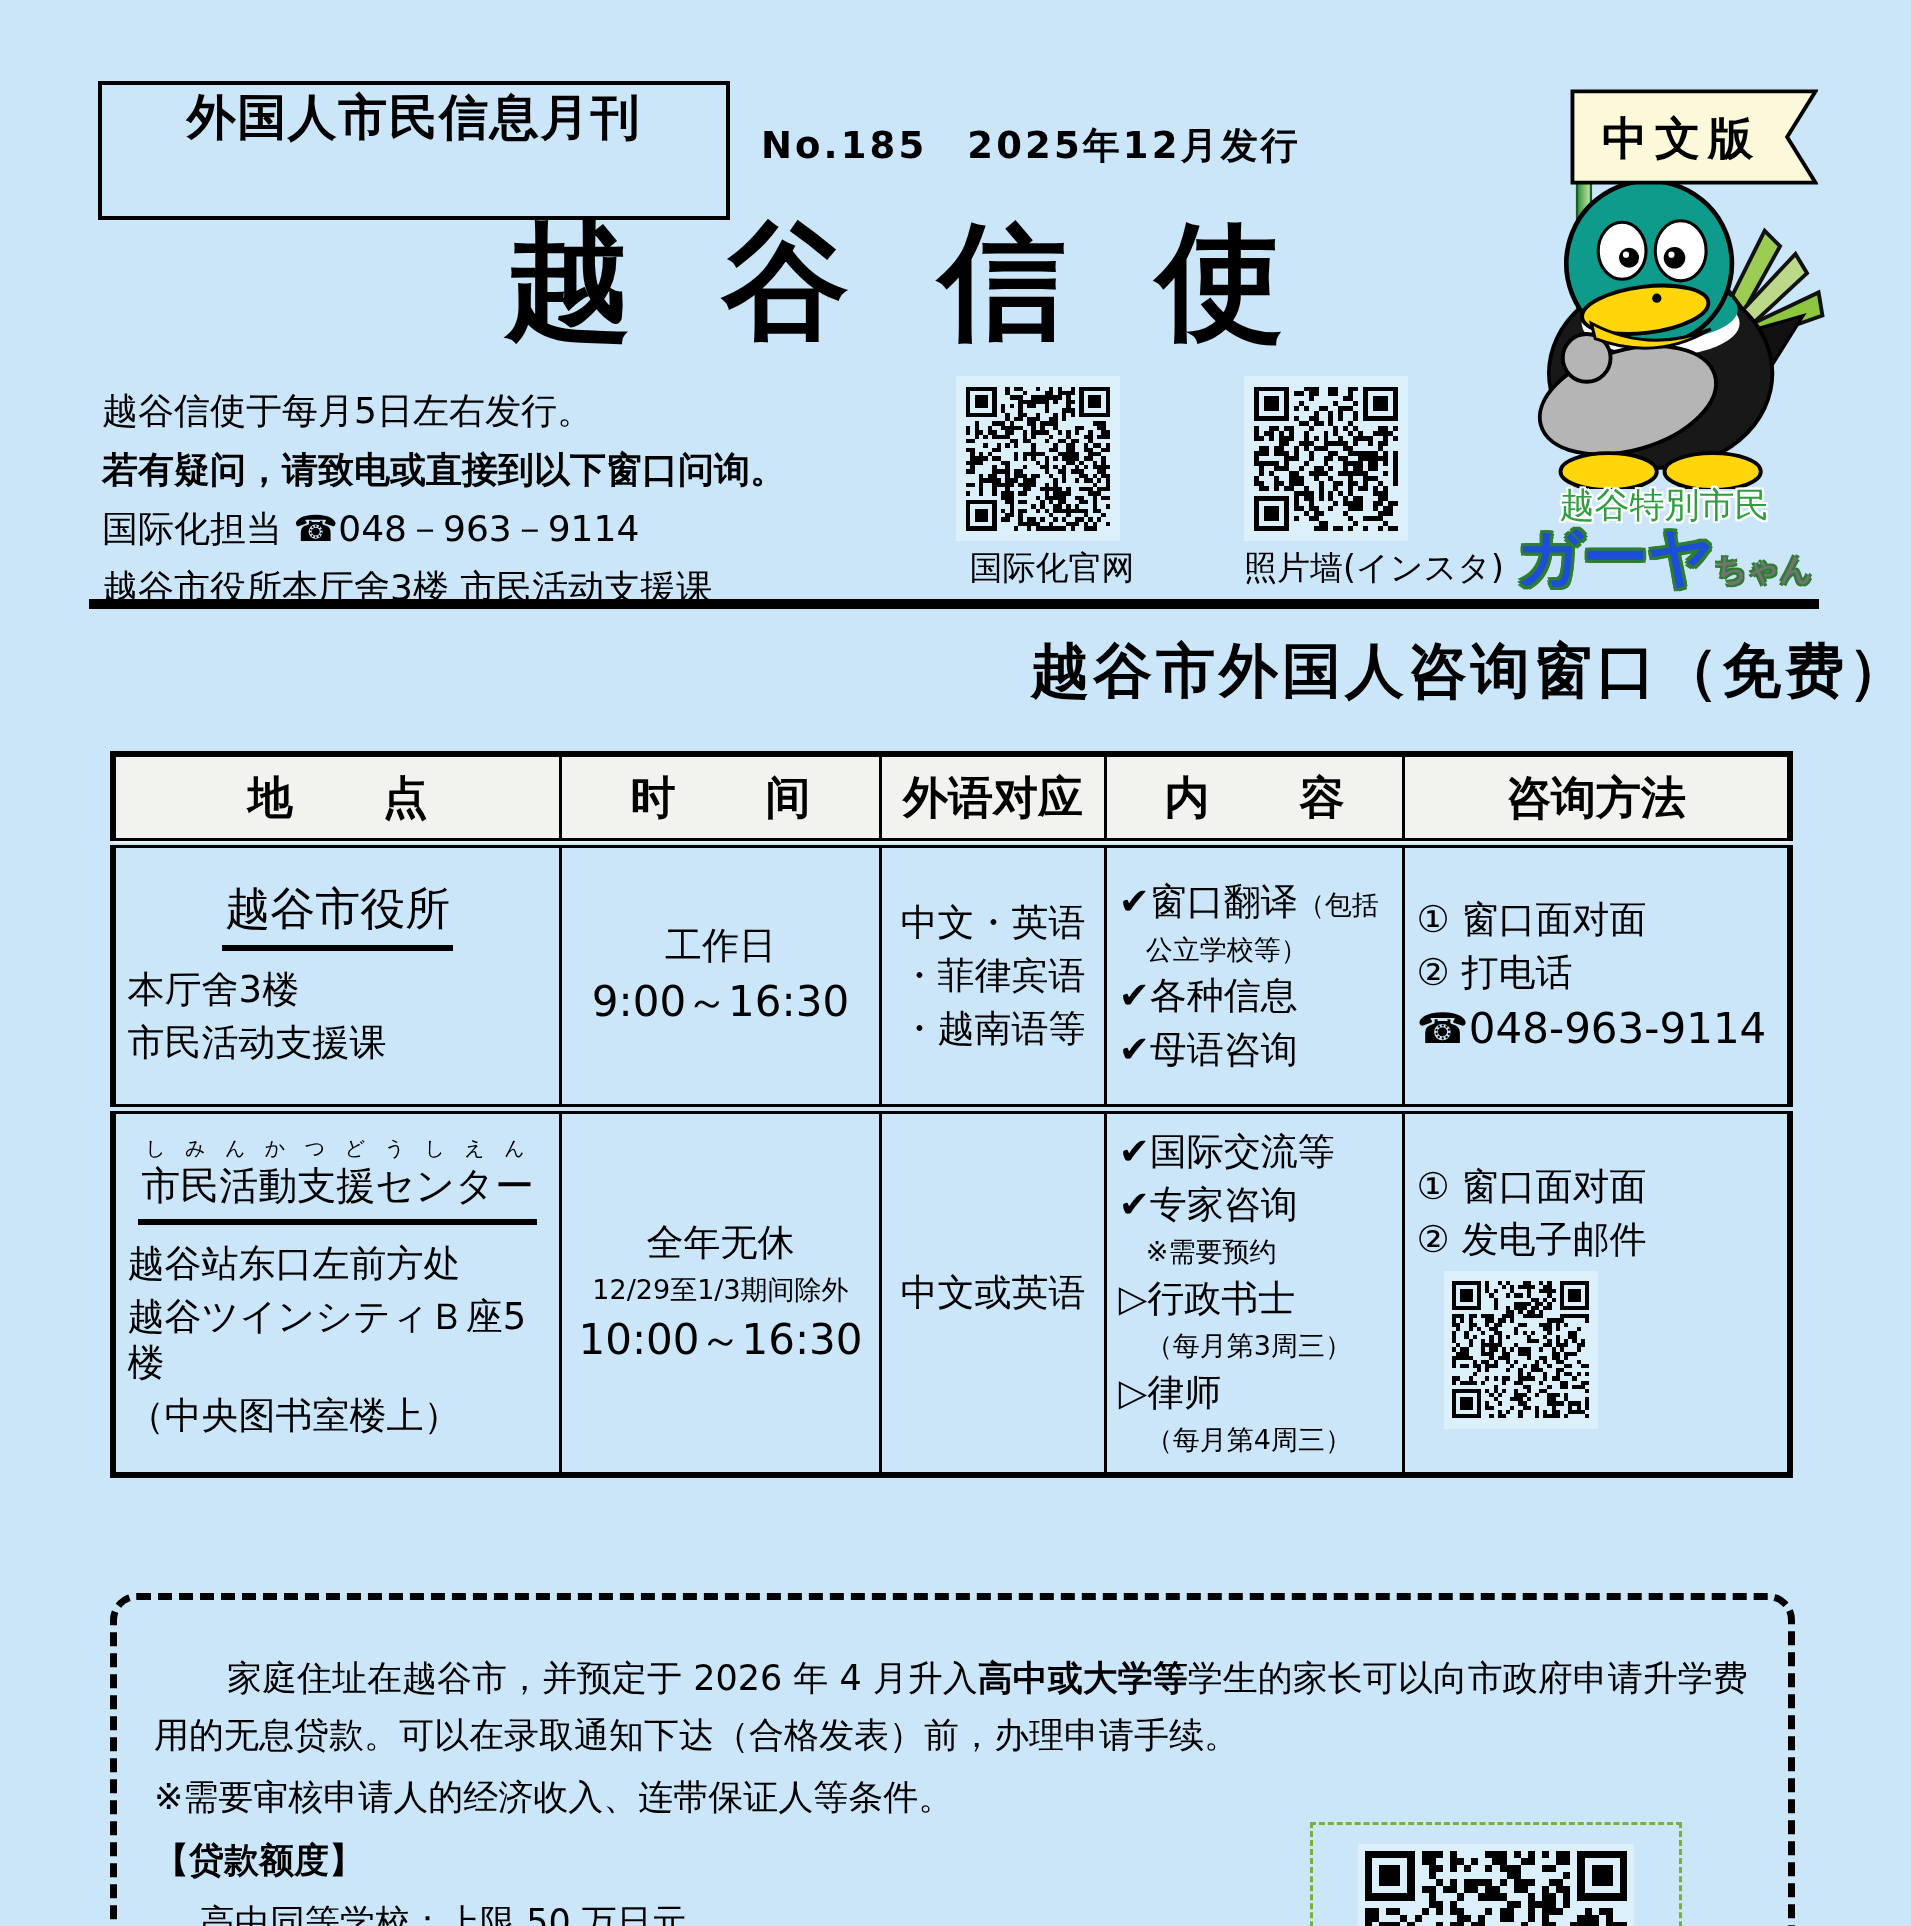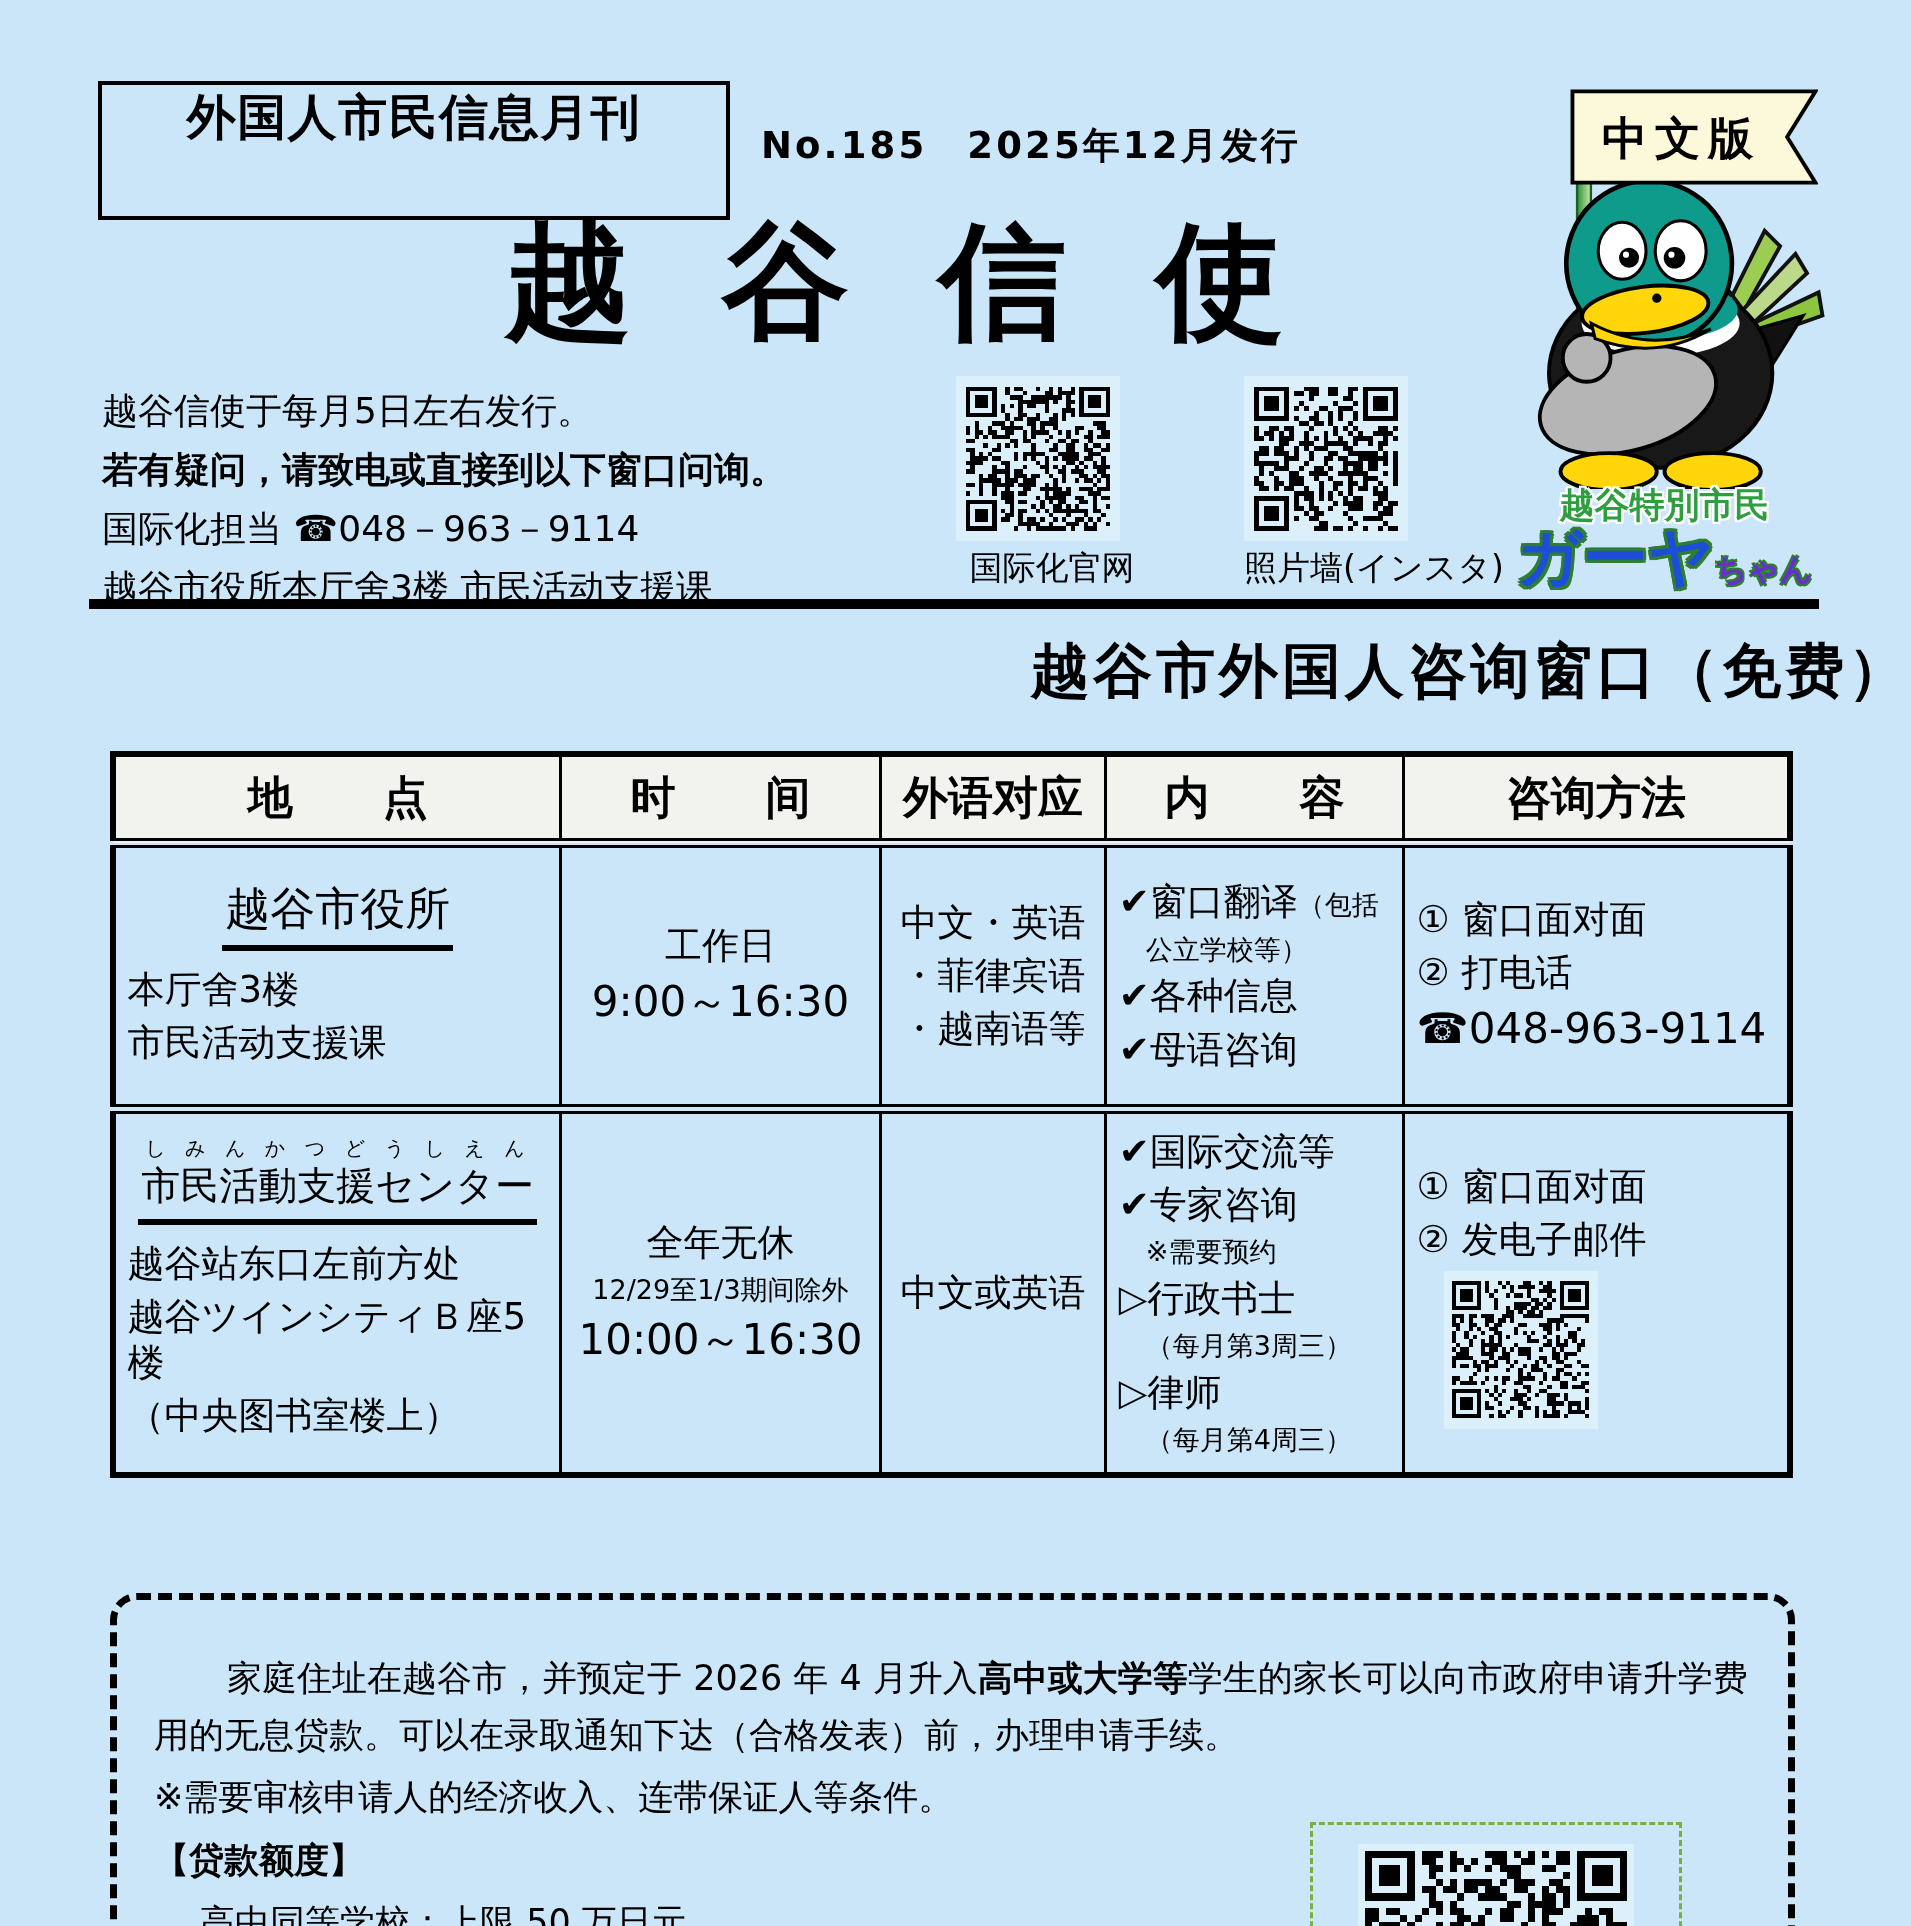--- a/index.html
+++ b/index.html
@@ -18,26 +18,26 @@
   .pub-info .b{font-weight:bold}
 
   .qr-block{position:absolute;width:192px;text-align:center}
   .qr-patch{width:164px;height:165px;background:#dcf0fb;padding:10px;box-sizing:border-box}
   .qr{width:100%;height:100%;display:block}
   .qr-label{margin-top:5.4px;font-size:33px;white-space:nowrap}
 
   .edition-flag{position:absolute;left:1570px;top:89px;width:248px;height:96px}
   .mascot{position:absolute;left:1495px;top:92px;width:339px;height:397px}
   .mascot-caption1{position:absolute;left:1495px;top:482px;width:339px;text-align:center;
-    font-size:35px;font-weight:bold;color:#2f9e3f;white-space:nowrap;
+    font-size:35px;font-weight:normal;color:#2f9e3f;white-space:nowrap;
     text-shadow:-1.9px -1.9px 0 #fff,1.9px -1.9px 0 #fff,-1.9px 1.9px 0 #fff,1.9px 1.9px 0 #fff,0 2.3px 0 #fff,0 -2.3px 0 #fff,2.3px 0 0 #fff,-2.3px 0 0 #fff}
   .mascot-caption2{position:absolute;left:1495px;top:514px;width:339px;text-align:center;white-space:nowrap}
   .mascot-caption2 .nm{font-size:65px;font-weight:bold;color:#1d4ed8;
     text-shadow:-2.7px -2.7px 0 #2f7d32,2.7px -2.7px 0 #2f7d32,-2.7px 2.7px 0 #2f7d32,2.7px 2.7px 0 #2f7d32,0 3.1px 0 #2f7d32,0 -3.1px 0 #2f7d32,3.1px 0 0 #2f7d32,-3.1px 0 0 #2f7d32}
-  .mascot-caption2 .sf{font-size:32px;font-weight:bold;color:#6d28d9;
+  .mascot-caption2 .sf{font-size:32px;font-weight:bold;color:#737373;
     text-shadow:-1.9px -1.9px 0 #2f7d32,1.9px -1.9px 0 #2f7d32,-1.9px 1.9px 0 #2f7d32,1.9px 1.9px 0 #2f7d32}
 
   .header-divider{position:absolute;left:89px;top:599px;width:1730px;height:10px;background:#000}
 
   
   .consult-title{position:absolute;left:0;top:632px;width:1911px;text-align:right;
     font-size:59px;font-weight:bold;letter-spacing:3.9px}
   .consult-table{position:absolute;left:110px;top:751px;width:1683px;border-collapse:collapse;
     table-layout:fixed;font-size:37px}
   .consult-table th,.consult-table td{border:3.1px solid #000;box-sizing:border-box;padding:7.7px 11.6px}

